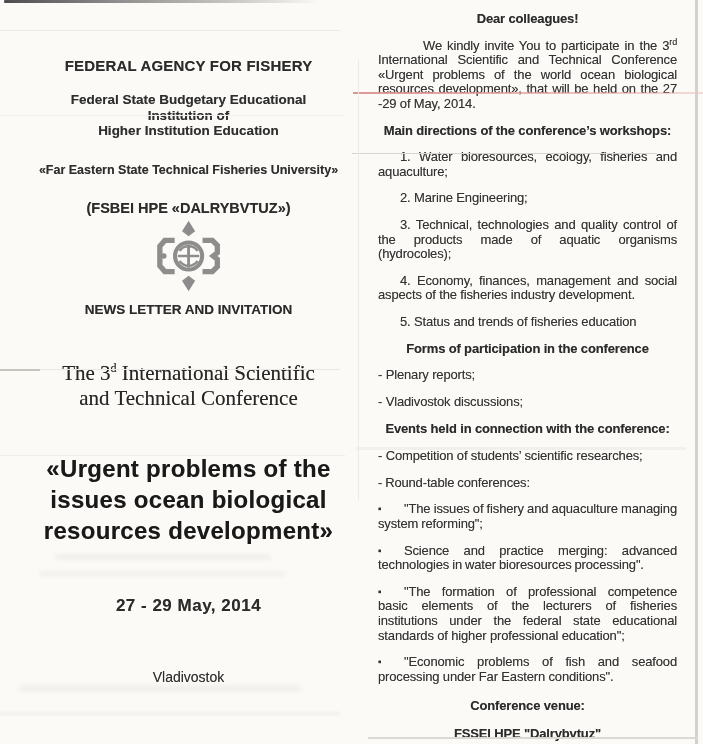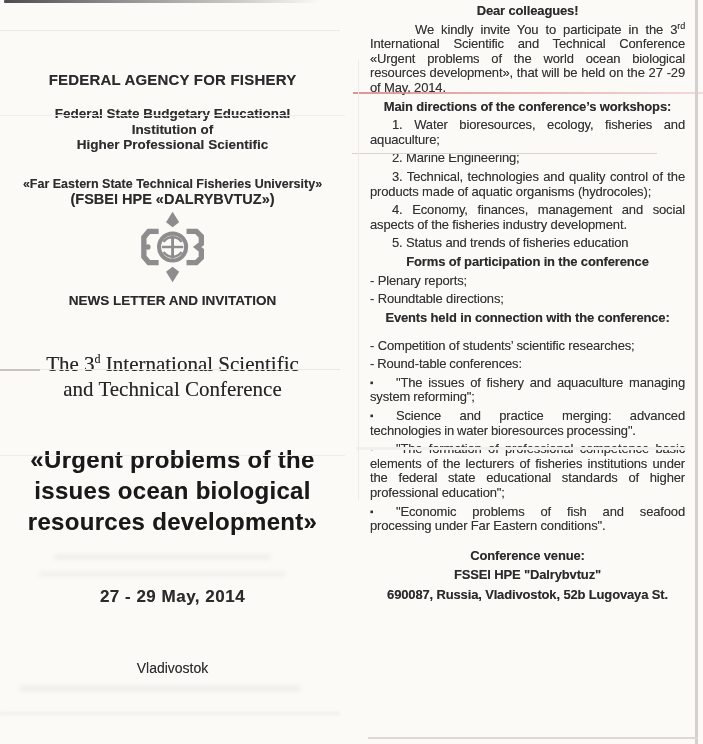--- a/index.html
+++ b/index.html
@@ -4,38 +4,38 @@
 <style>
   html,body{margin:0;padding:0;}
   body{
     width:703px;height:744px;position:relative;overflow:hidden;
     background:#fbfaf7;
     font-family:"Liberation Sans", sans-serif;
     color:#333;
   }
   .scan{position:absolute;inset:0;text-shadow:0 0 .5px rgba(60,60,60,.5);}
   .page{position:absolute;top:0;bottom:0;}
-  .page-left{left:0;width:345px;padding:16px 14px;box-sizing:border-box;text-align:center;}
+  .page-left{left:16px;width:345px;padding:2px 14px;box-sizing:border-box;text-align:center;}
   .page-right{left:352px;width:351px;padding:0 14px;box-sizing:border-box;}
 
   
   .agency{margin-top:55px;font-weight:bold;font-size:15px;color:#2b2b2b;letter-spacing:.2px;}
   .inst{margin-top:18px;font-weight:bold;font-size:13.5px;line-height:15.5px;color:#2e2e2e;}
   .univ{margin-top:24px;font-weight:bold;font-size:12.5px;color:#2e2e2e;}
-  .abbr{font-weight:bold;font-size:14.5px;color:#2b2b2b;}
+  .abbr{margin-top:23px;font-weight:bold;font-size:14.5px;color:#2b2b2b;}
   .logo-wrap{margin-top:2px;height:76px;display:flex;justify-content:center;align-items:center;}
   .newsletter{margin-top:8px;font-weight:bold;font-size:13.5px;color:#2b2b2b;}
   .conf-title{margin-top:44px;font-family:"Liberation Serif", serif;font-size:21px;line-height:25px;color:#262626;}
   .conf-title sup{font-size:12px;line-height:0;}
   .conf-name{margin-top:42px;font-family:Liberation Sans, sans-serif;font-weight:bold;font-size:24px;line-height:31px;letter-spacing:.3px;color:#191919;}
   .dates{margin-top:50px;font-weight:bold;font-size:17px;color:#2b2b2b;letter-spacing:.5px;}
   .city{margin-top:53px;font-weight:normal;font-size:14px;color:#2e2e2e;}
 
   
-  .page-right p{margin:4px;font-size:13px;line-height:14.6px;letter-spacing:-.15px;}
+  .page-right p{margin:12px;font-size:13px;line-height:14.6px;letter-spacing:-.15px;}
   .salutation{margin-top:46px;text-align:center;font-weight:bold;font-size:13.5px;color:#2b2b2b;}
   .intro{margin-top:27px;text-align:justify;text-indent:45px;}
   .sec-head{font-weight:bold;font-size:13px;text-align:center;color:#2b2b2b;}
   .head-directions{margin-top:12px;text-align:center;}
   .num-item{text-align:justify;text-indent:22px;}
   .num-list{margin-top:3px;}
   .head-forms{margin-top:13px;}
   .forms-list{margin-top:2px;}
   .forms-list p{margin-bottom:2.5px;line-height:14.8px;}
   .head-events{margin-top:16px;}
@@ -73,21 +73,21 @@
 <body>
 
 <div class="scan">
 
   <div class="page page-left">
     <div class="agency">FEDERAL AGENCY FOR FISHERY</div>
 
     <div class="inst">
       <div>Federal State Budgetary Educational</div>
       <div>Institution of</div>
-      <div>Higher Professional Scientific</div>
+      <div>Higher Institution Education</div>
     </div>
 
     <div class="univ">«Far Eastern State Technical Fisheries University»</div>
     <div class="abbr">(FSBEI HPE «DALRYBVTUZ»)</div>
 
     <div class="logo-wrap">
       <svg width="78" height="76" viewBox="0 0 95 90">
         <g stroke="#8d8d8d" fill="none">
           <path d="M47 2 L55 15 L47 21 L39 15 Z" fill="#8d8d8d" stroke="none"></path>
           <path d="M47 88 L55 75 L47 69 L39 75 Z" fill="#8d8d8d" stroke="none"></path>
@@ -130,21 +130,21 @@
       <p class="num-item">1. Water bioresources, ecology, fisheries and aquaculture;</p>
       <p class="num-item">2. Marine Engineering;</p>
       <p class="num-item">3. Technical, technologies and quality control of the products made of aquatic organisms (hydrocoles);</p>
       <p class="num-item">4. Economy, finances, management and social aspects of the fisheries industry development.</p>
       <p class="num-item">5. Status and trends of fisheries education</p>
     </div>
 
     <p class="sec-head head-forms">Forms of participation in the conference</p>
     <div class="forms-list">
       <p>- Plenary reports;</p>
-      <p>- Roundtable directions;</p>
+      <p>- Vladivostok discussions;</p>
     </div>
 
     <p class="sec-head head-events">Events held in connection with the conference:</p>
     <div class="events-dash">
       <p>- Competition of students’ scientific researches;</p>
       <p class="condensed">- Round-table conferences:</p>
       <p class="bullet condensed"><span class="sq">▪</span><span>"The issues of fishery and aquaculture managing system reforming";</span></p>
       <p class="bullet condensed"><span class="sq">▪</span><span>Science and practice merging: advanced technologies in water bioresources processing".</span></p>
       <p class="bullet"><span class="sq">▪</span><span>"The formation of professional competence basic elements of the lecturers of fisheries institutions under the federal state educational standards of higher professional education";</span></p>
       <p class="bullet"><span class="sq">▪</span><span>"Economic problems of fish and seafood processing under Far Eastern conditions".</span></p>

